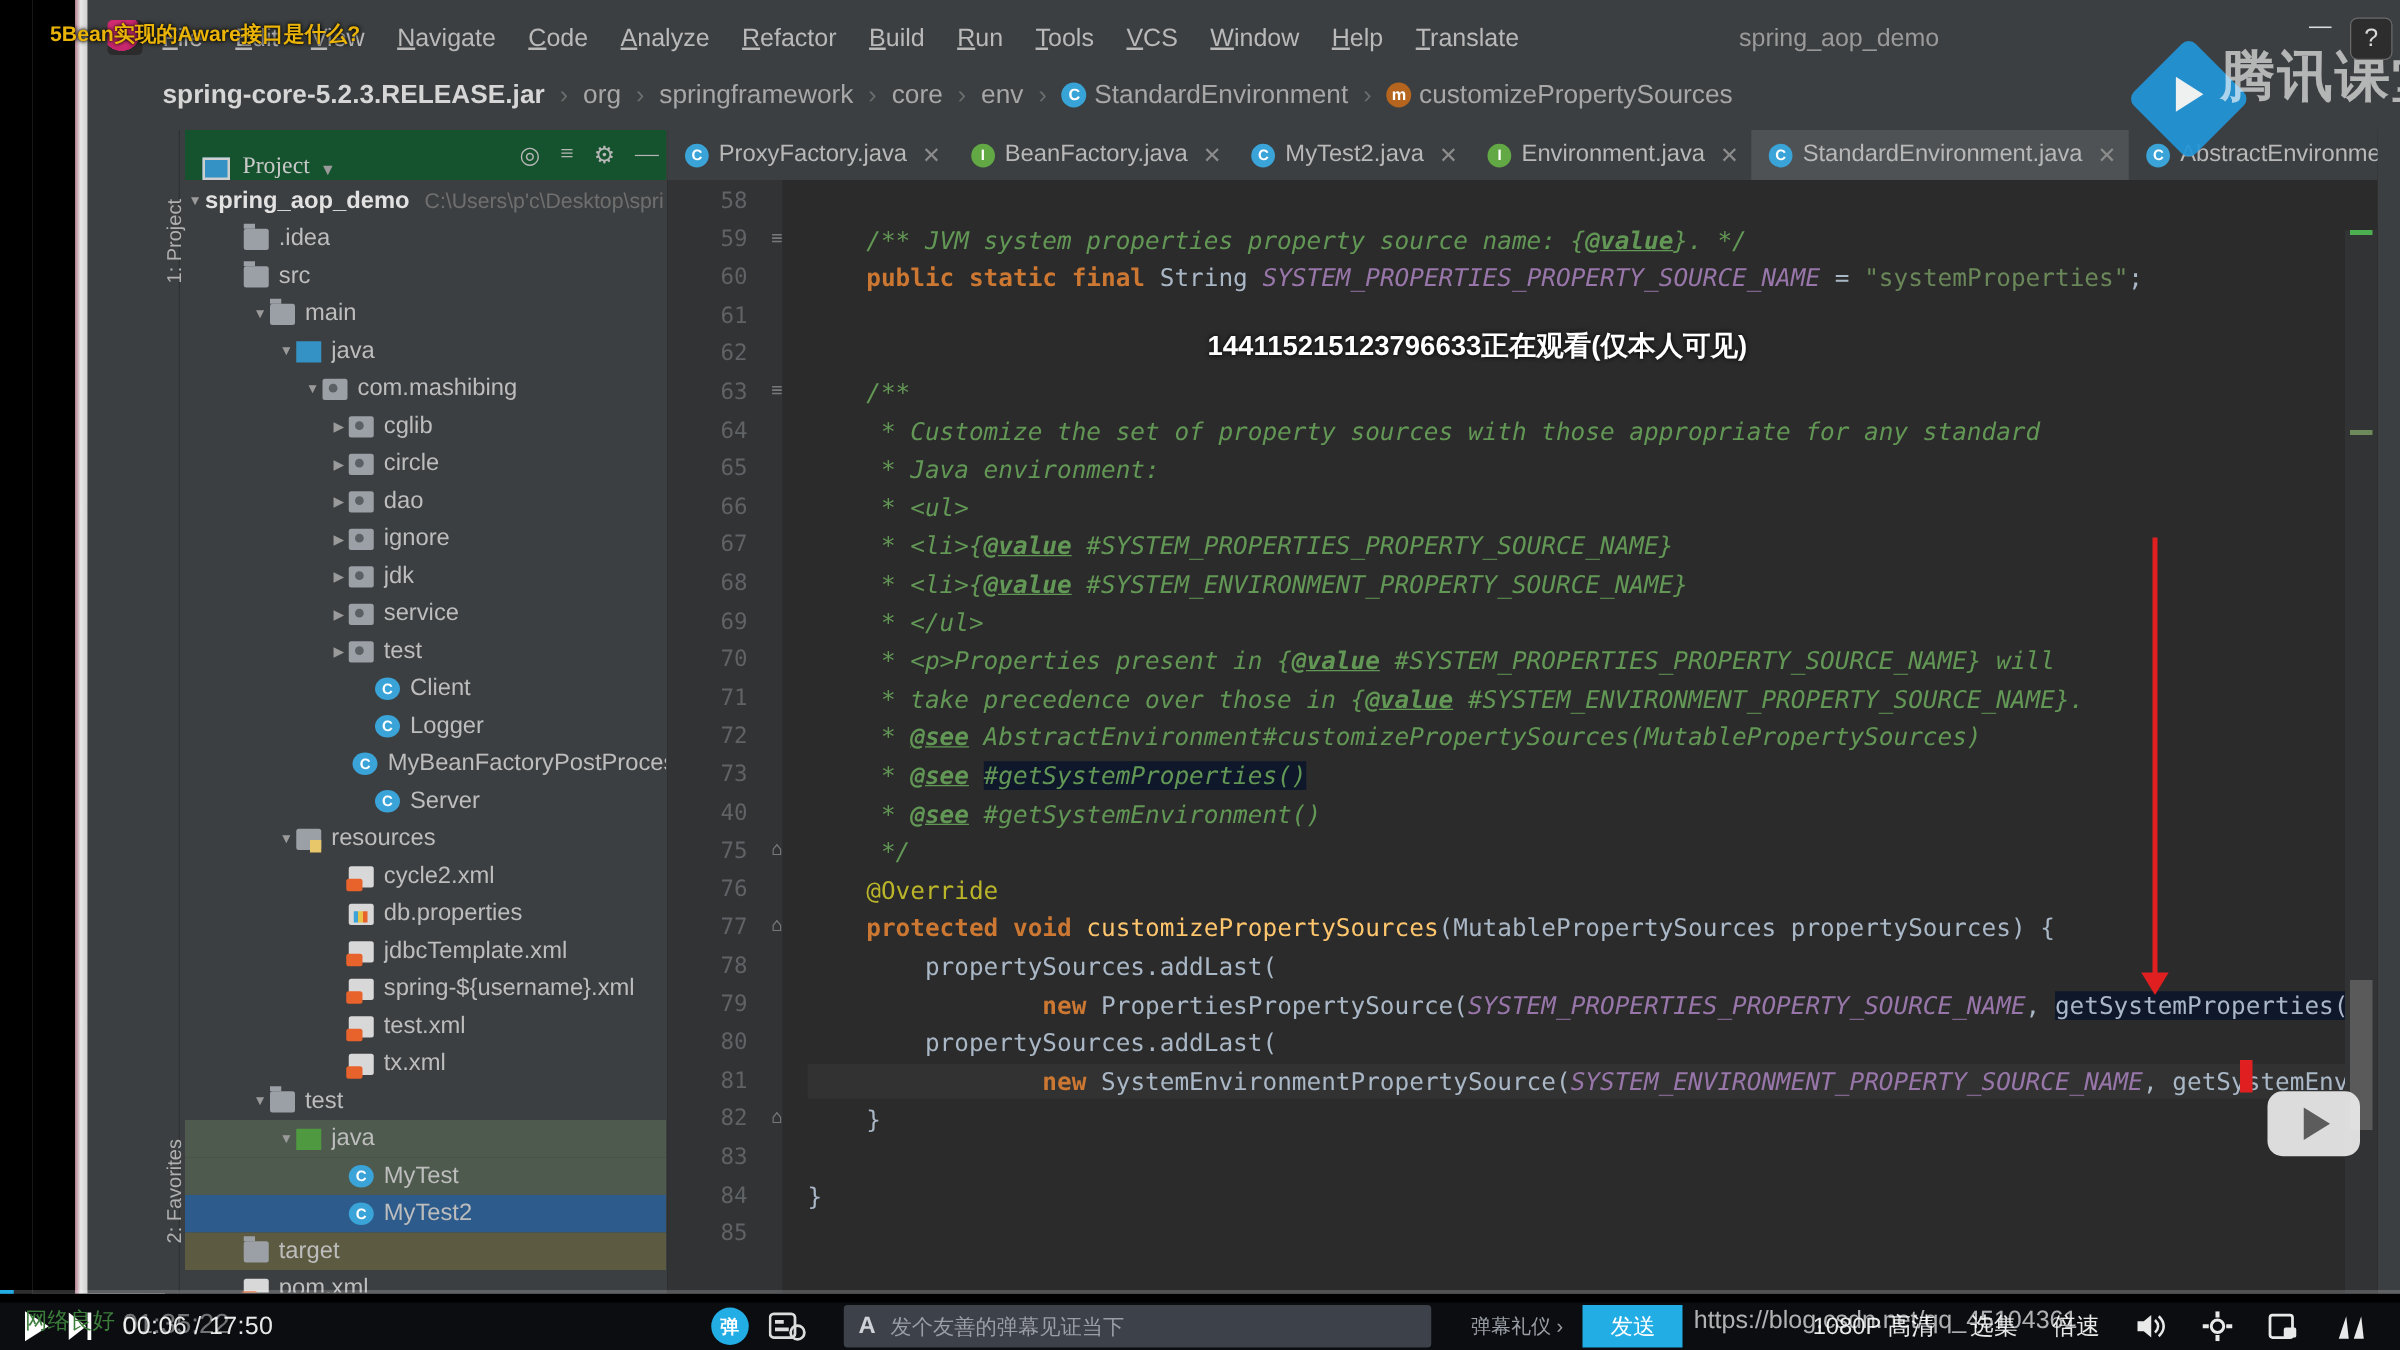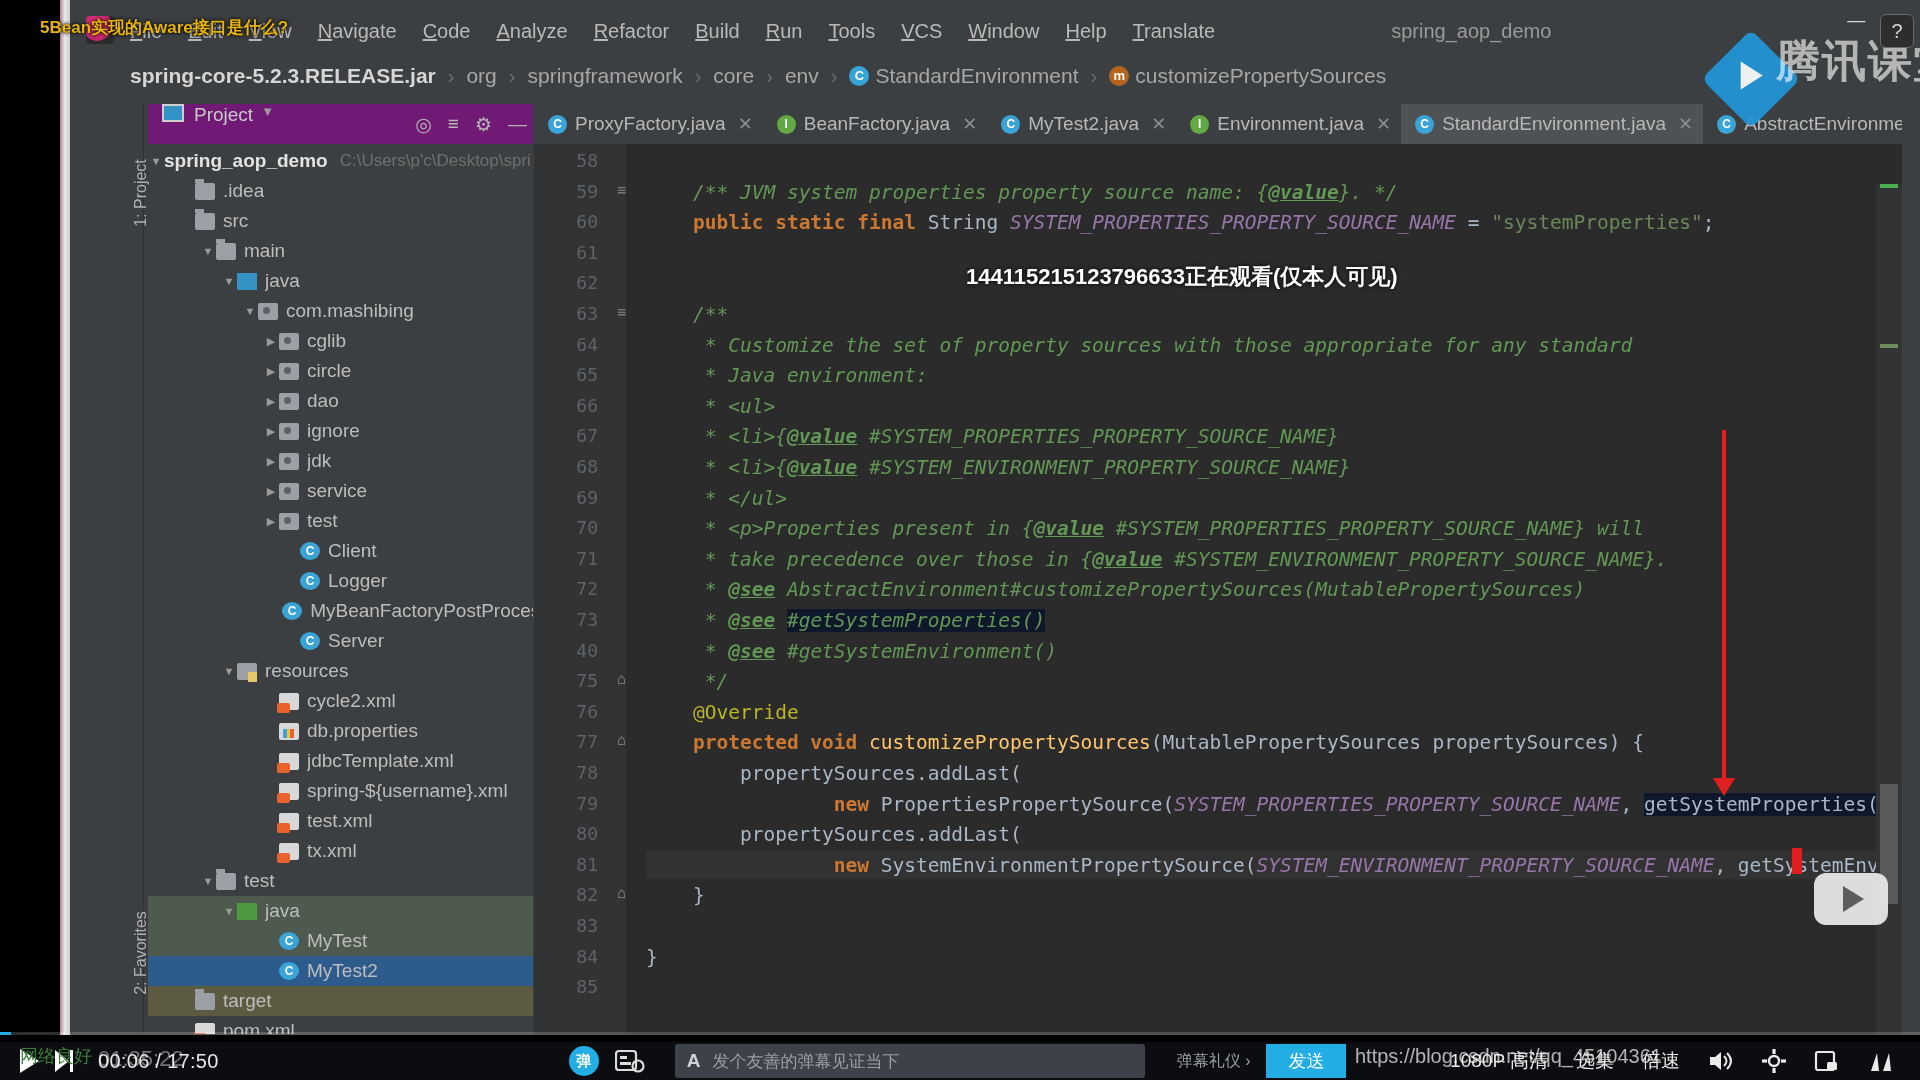--- a/index.html
+++ b/index.html
@@ -49,22 +49,22 @@
 
   
   .leftstrip { position:absolute; left:44px; top:104px; width:30px; height:930px; background:#3c3f41;
                border-right:1px solid #2f3133; }
   .leftstrip .vtext { position:absolute; left:-28px; width:110px; text-align:center;
                       transform:rotate(-90deg); color:#b0b0b0; font-size:16px; white-space:nowrap; }
   .vt-project { top:80px; }
   .vt-fav { top:840px; }
 
   
-  .proj-header { position:absolute; left:78px; top:104px; width:385px; height:40px; background:#701a75;
-                 display:flex; align-items:flex-start; color:#c9c9c9; font-size:19px; }
+  .proj-header { position:absolute; left:78px; top:104px; width:385px; height:40px; background:#14532d;
+                 display:flex; align-items:flex-end; color:#c9c9c9; font-size:19px;font-family:Liberation Serif, serif; }
   .proj-header .pi { width:22px; height:18px; background:#3592c4; border:2px solid #cfcfcf; margin:0 10px 0 14px;}
   .proj-tools { position:absolute; right:6px; top:0; display:flex; align-items:center; gap:16px; height:40px;
                 color:#b6b6b6; font-size:19px; }
 
   .tree { position:absolute; left:78px; top:146px; width:385px; height:888px; overflow:hidden;
           color:#bdbdbd; font-size:19px; }
   .row { height:30px; display:flex; align-items:center; white-space:nowrap; }
   .row .arrow { width:16px; color:#9a9a9a; font-size:11px; text-align:center; flex:0 0 16px; }
   .row .ico { flex:0 0 20px; width:20px; height:17px; margin-right:8px; }
   .row .lbl { overflow:hidden; }

